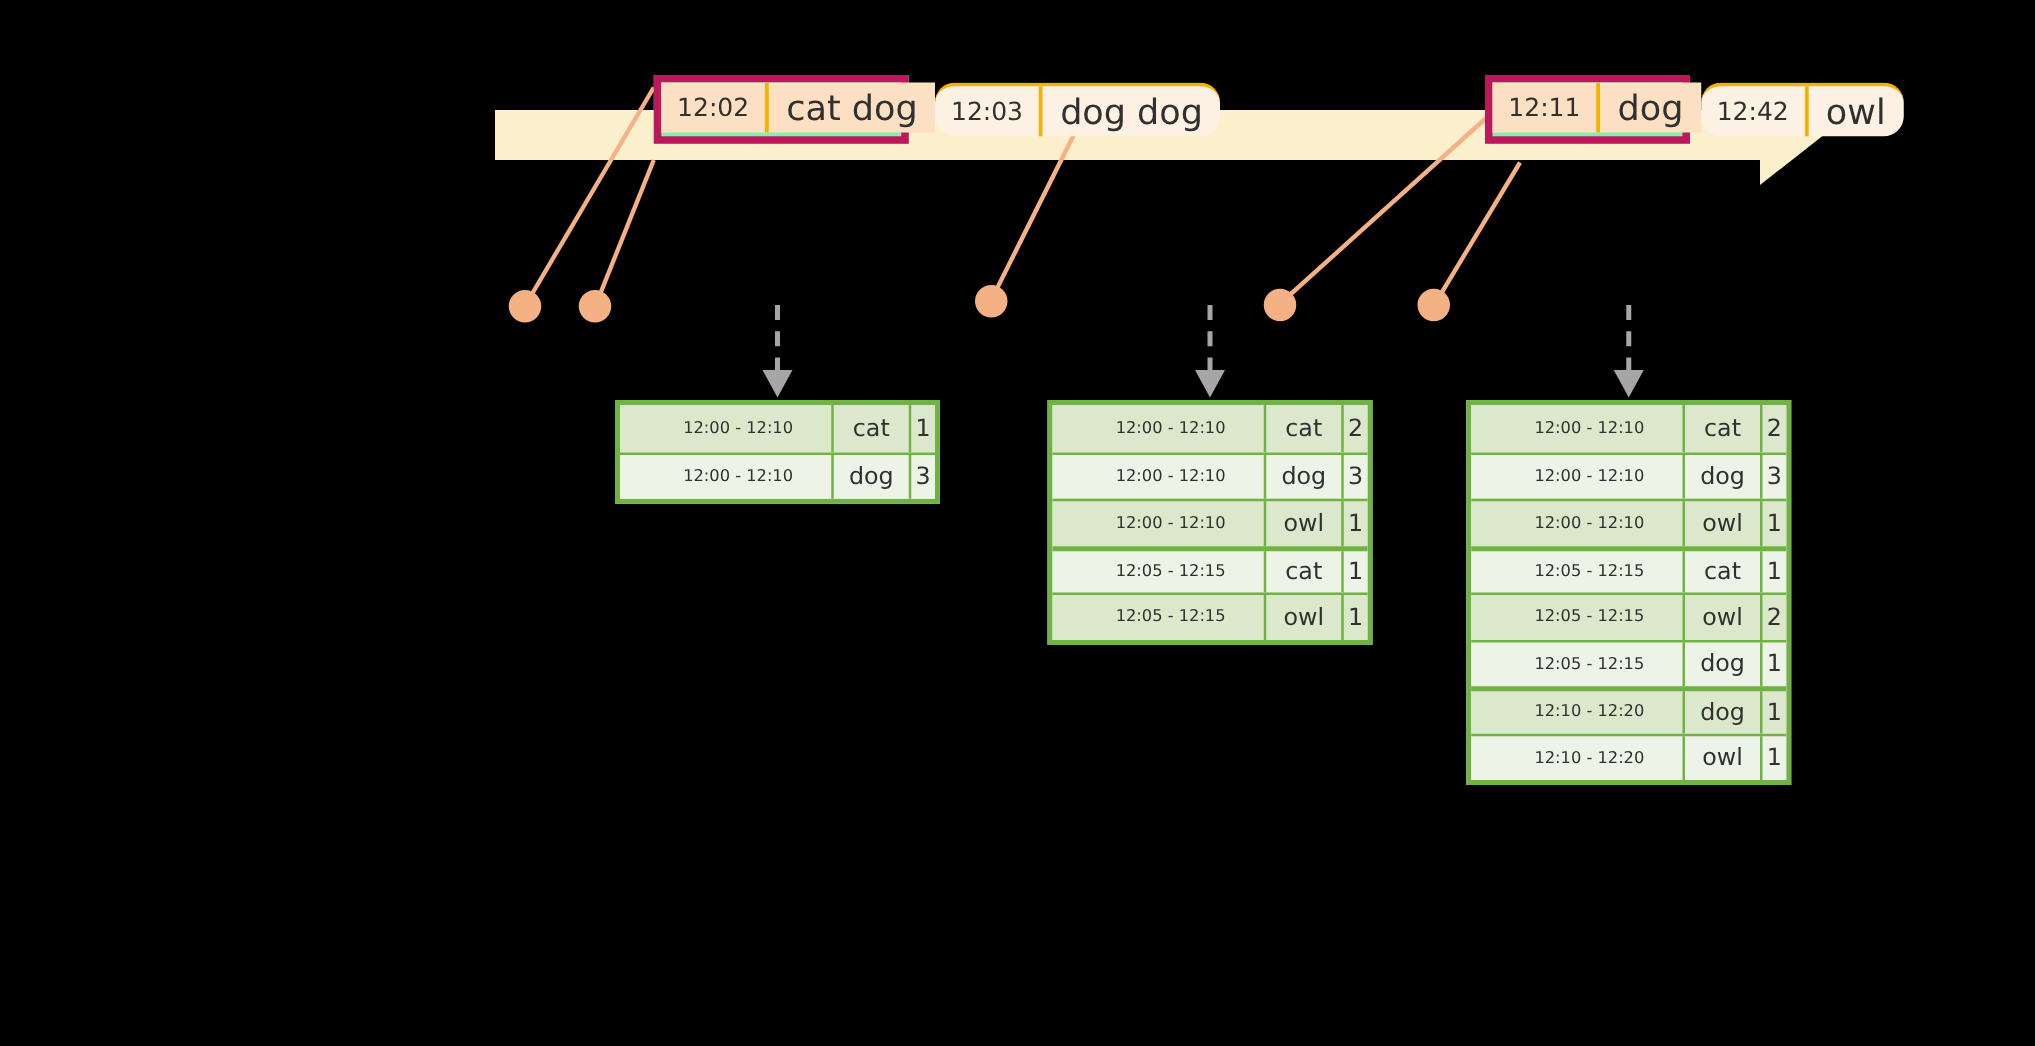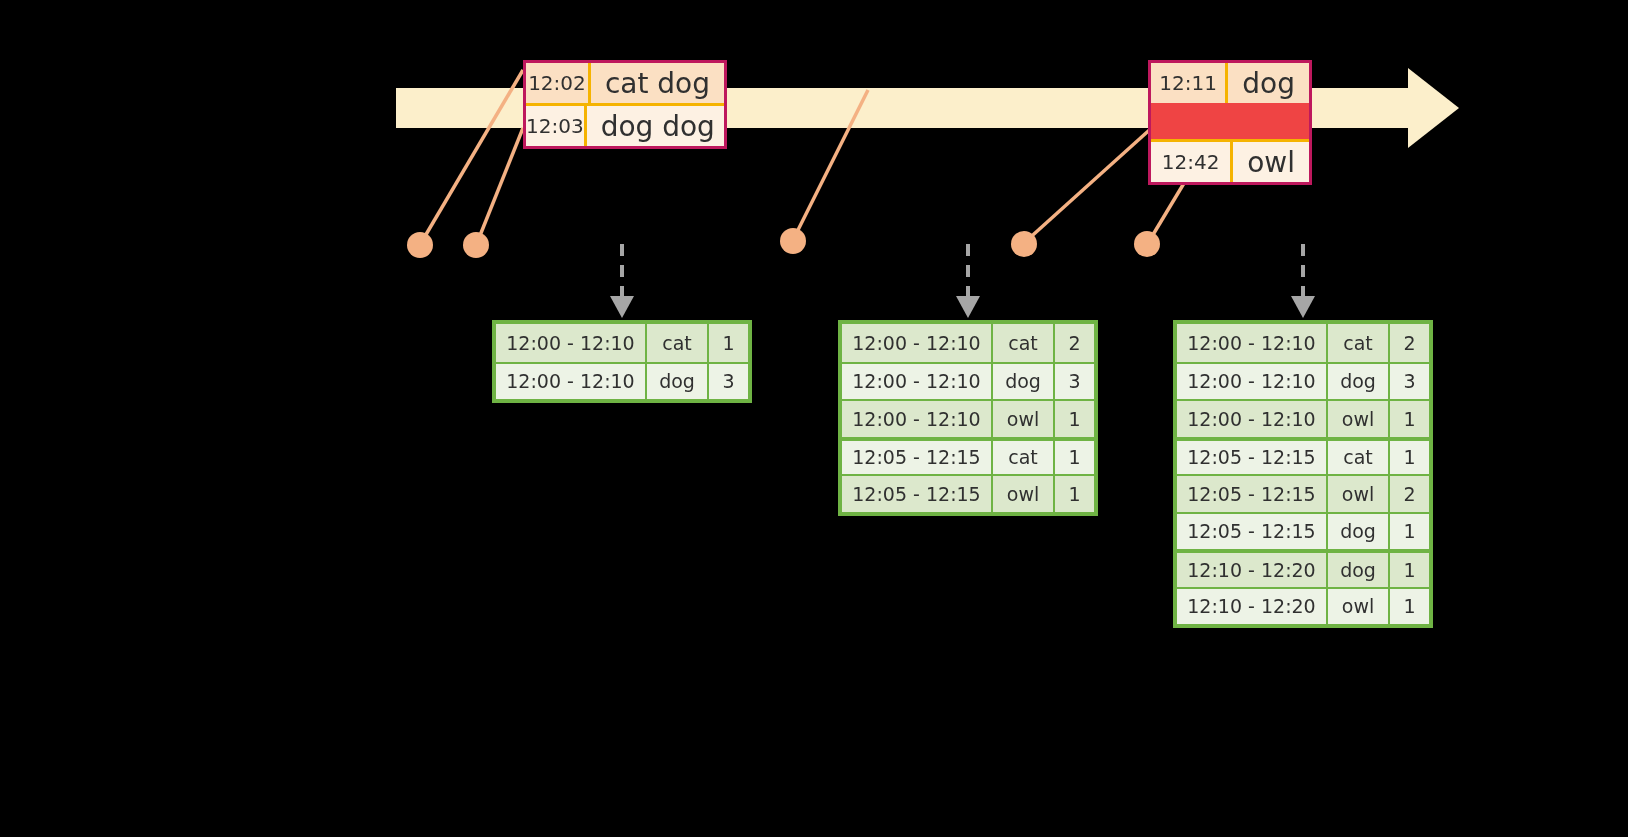--- a/index.html
+++ b/index.html
@@ -24,37 +24,37 @@
     position: absolute;
     left: 0; top: 0;
     width: 1628px;
     height: 837px;
     pointer-events: none;
   }
 
   
   .event-box {
     position: absolute;
-    border: 3px solid #be185d;
-    box-sizing: border-box;
-    background: #ef4444;
-    display: flex;
-    flex-direction: column;
+    border: 6px solid #be185d;
+    box-sizing: border-box;
+    background: #86efac;
+    display: flex;
+    flex-direction: row;
     z-index: 5;
   }
   .event-row {
     display: flex;
     flex-direction: row;
     height: 40px;
   }
   .event-row + .event-row {
     border-top: 3px solid #F5B301;
   }
   .event-row.shade-a { background: #FBE0C3; }
-  .event-row.shade-b { background: #FDF1E3; }
+  .event-row.shade-b { background: #FDF1E3; border-radius: 16px; }
   .ev-time {
     width: 86px;
     border-right: 3px solid #F5B301;
     box-sizing: border-box;
     display: flex;
     align-items: center;
     justify-content: center;
     font-size: 20px;
     color: #303030;
   }
@@ -88,23 +88,24 @@
   .res-row + .res-row { border-top: 2px solid #6FB344; }
   .res-row.rsep { border-top: 4px solid #6FB344; }
   .res-row.band-a { background: #DCE8CC; }
   .res-row.band-b { background: #EDF3E6; }
   .rs-window {
     border-right: 2px solid #6FB344;
     box-sizing: border-box;
     display: flex;
     align-items: center;
     justify-content: center;
-    font-size: 19px;
+    font-size: 13px;
     color: #303030;
     white-space: nowrap;
+    margin-left: 20px;
   }
   .rs-word {
     border-right: 2px solid #6FB344;
     box-sizing: border-box;
     display: flex;
     align-items: center;
     justify-content: center;
     font-size: 19px;
     color: #303030;
   }
@@ -162,21 +163,21 @@
       <div class="ev-time">12:02</div>
       <div class="ev-words">cat dog</div>
     </div>
     <div class="event-row shade-b">
       <div class="ev-time">12:03</div>
       <div class="ev-words">dog dog</div>
     </div>
   </div>
 
 
-  <div class="event-box" style="left:1148px; top:60px; width:164px;gap:36px;">
+  <div class="event-box" style="left:1188px; top:60px; width:164px;">
     <div class="event-row shade-a">
       <div class="ev-time">12:11</div>
       <div class="ev-words">dog</div>
     </div>
     <div class="event-row shade-b">
       <div class="ev-time">12:42</div>
       <div class="ev-words">owl</div>
     </div>
   </div>
 

